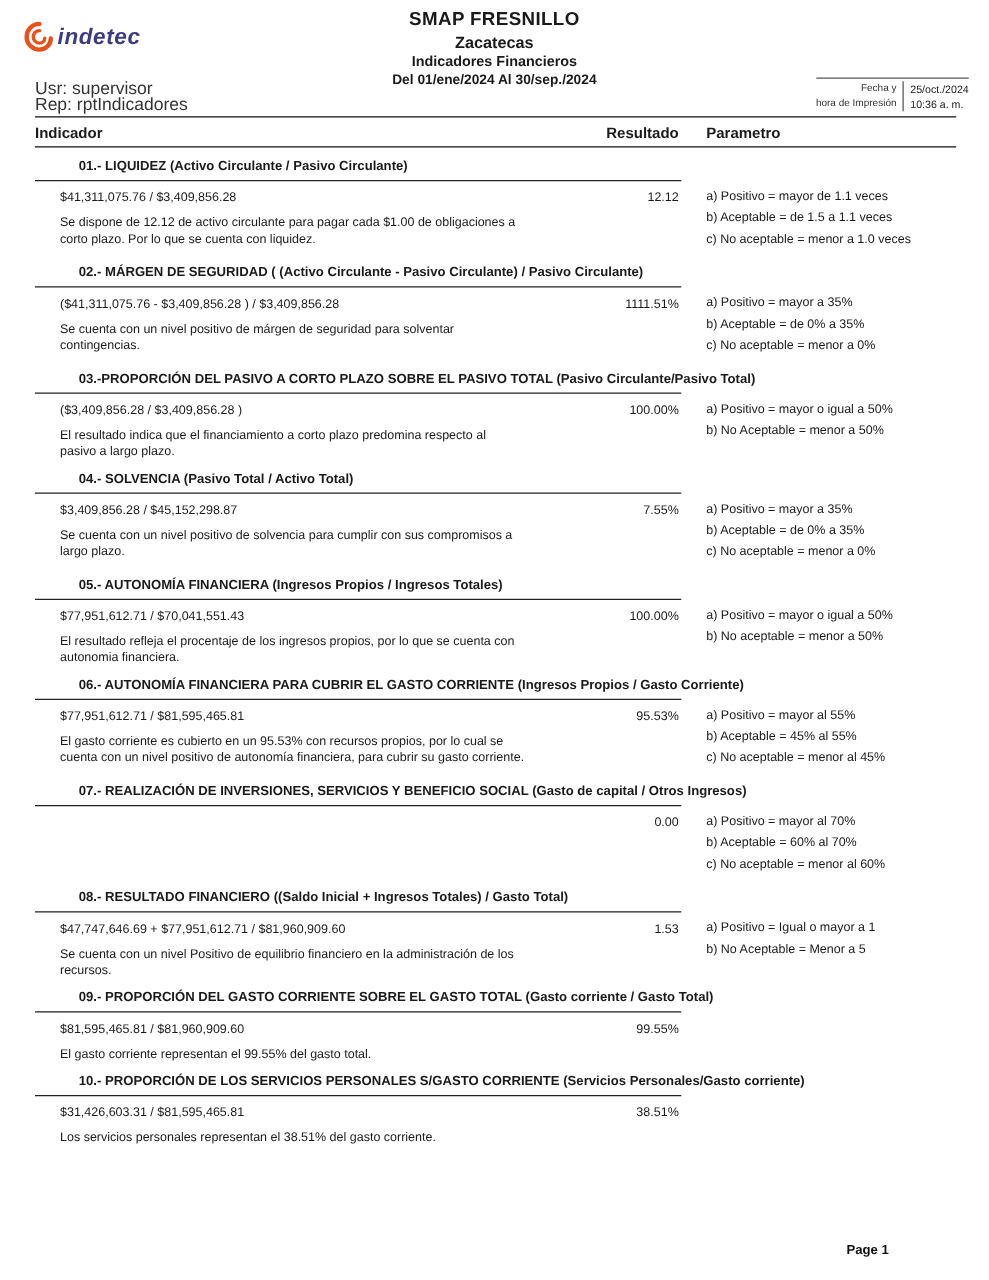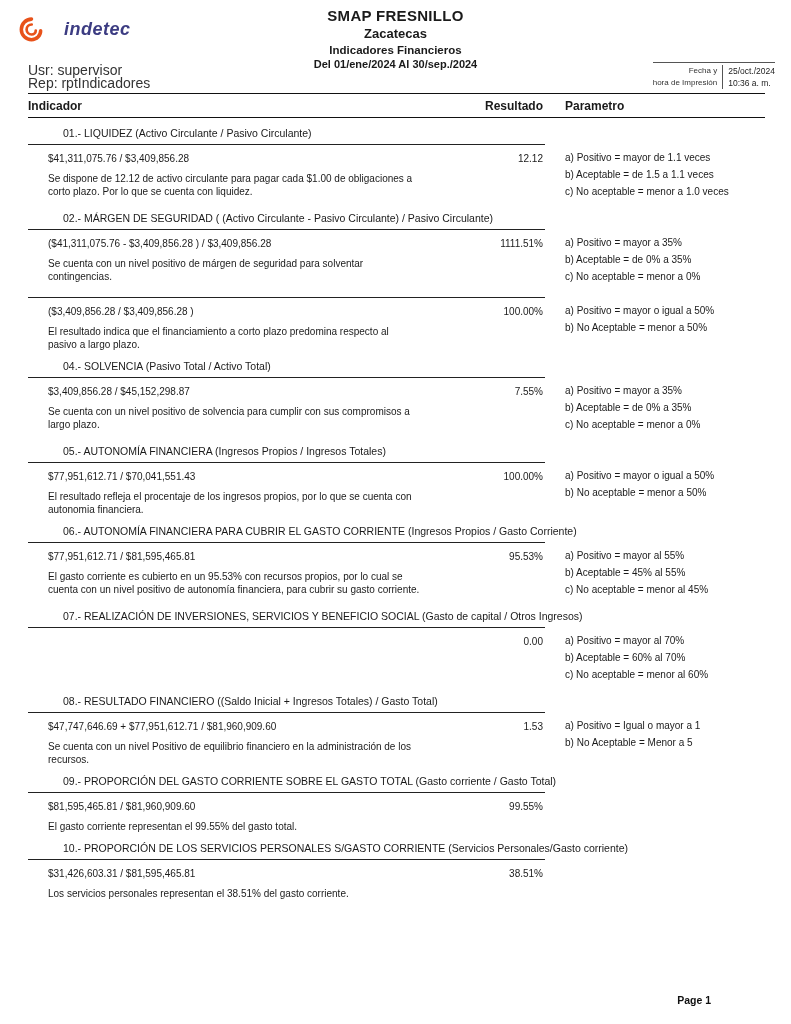--- a/index.html
+++ b/index.html
@@ -20,21 +20,21 @@
   .report-header {
     position: relative;
     height: 93px;
   }
   .logo {
     position: absolute;
     left: 18px;
     top: 16px;
     display: flex;
     align-items: center;
-    gap: 19px;
+    gap: 1px;
   }
   .logo-text {
     font-size: 18px;
     font-weight: bold;
     font-style: italic;
     color: #3c3c82;
     letter-spacing: 0.5px;
   }
   .title-block {
     position: absolute;
@@ -89,21 +89,21 @@
     font-size: 12px;
     font-weight: bold;
   }
   .col-result { text-align: right; }
   .col-param  { padding-left: 22px; }
   
   .sections-wrap { margin: 9px 26px 0 28px; }
   .ind-section { margin-bottom: 9px; }
   .sec-title {
     font-size: 10.5px;
-    font-weight: normal;
+    font-weight: bold;
     margin-bottom: 5px;
     white-space: nowrap;
     padding-left: 35px;
   }
   .sec-rule {
     border-bottom: 1px solid #222;
     width: 517px;
     margin-bottom: 7px;
   }
   .sec-body {
@@ -219,20 +219,21 @@
       <div class="sec-result">1111.51%</div>
       <div class="sec-params">
             <div class="param">a) Positivo = mayor a 35%</div>
             <div class="param">b) Aceptable = de 0% a 35%</div>
             <div class="param">c) No aceptable = menor a 0%</div>
           </div>
     </div>
   </section>
 
   <section class="ind-section">
+    <div class="sec-title">03.-PROPORCIÓN DEL PASIVO A CORTO PLAZO SOBRE EL PASIVO TOTAL (Pasivo Circulante/Pasivo Total)</div>
     <div class="sec-rule"></div>
     <div class="sec-body">
       <div class="sec-left">
         <div class="formula">($3,409,856.28 / $3,409,856.28 )</div>
         <div class="desc">El resultado indica que el financiamiento a corto plazo predomina respecto al pasivo a largo plazo.</div>
       </div>
       <div class="sec-result">100.00%</div>
       <div class="sec-params">
             <div class="param">a) Positivo = mayor o igual a 50%</div>
             <div class="param">b) No Aceptable = menor a 50%</div>

